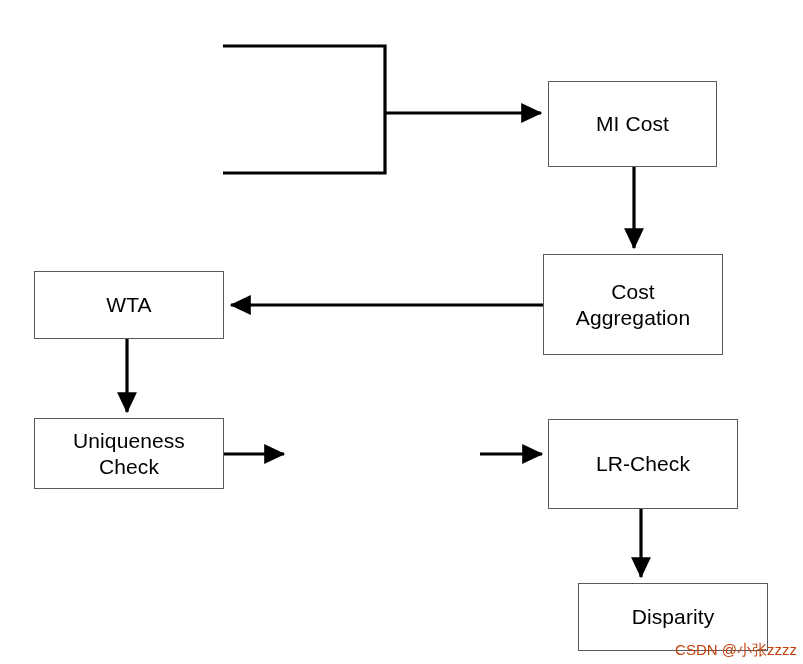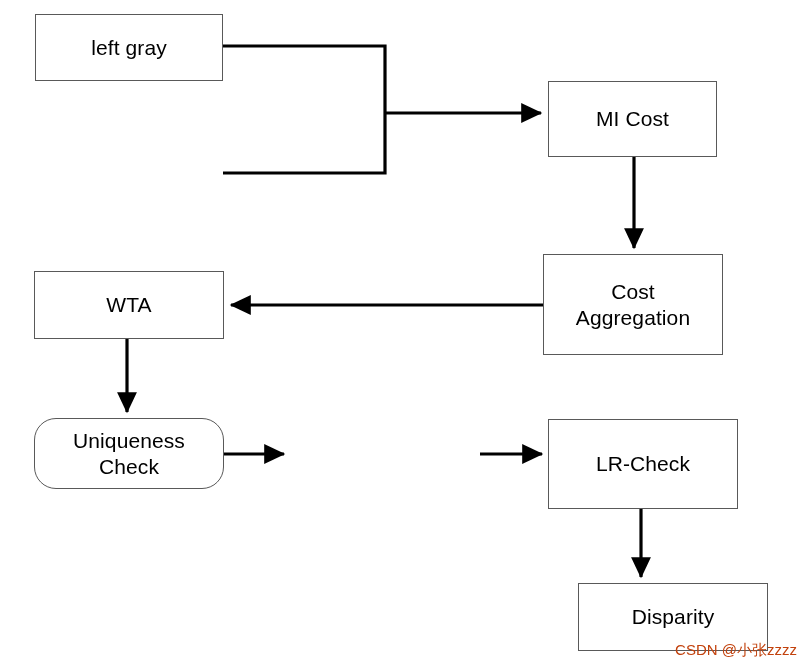--- a/index.html
+++ b/index.html
@@ -82,39 +82,36 @@
         <polyline points="385,113 541,113" class="edge-line" marker-end="url(#arrowhead)"></polyline>
         <polyline points="634,150 634,248" class="edge-line" marker-end="url(#arrowhead)"></polyline>
         <polyline points="543,305 231,305" class="edge-line" marker-end="url(#arrowhead)"></polyline>
         <polyline points="127,339 127,412" class="edge-line" marker-end="url(#arrowhead)"></polyline>
         <polyline points="224,454 284,454" class="edge-line" marker-end="url(#arrowhead)"></polyline>
         <polyline points="480,454 542,454" class="edge-line" marker-end="url(#arrowhead)"></polyline>
         <polyline points="641,489 641,577" class="edge-line" marker-end="url(#arrowhead)"></polyline>
       </g>
   </svg>
 
-  <div class="node" style="left: 35px; top: 14px; width: 188px; height: 67px;">
-    <span class="label">left gray</span>
-  </div>
 
 
-  <div class="node" style="left: 548px; top: 81px; width: 169px; height: 76px; justify-content: center;">
+  <div class="node" style="left: 548px; top: 81px; width: 169px; height: 86px; justify-content: center;">
     <span class="label">MI Cost</span>
   </div>
 
   <div class="node" style="left: 34px; top: 271px; width: 190px; height: 68px;">
     <span class="label">WTA</span>
   </div>
 
   <div class="node" style="left: 543px; top: 254px; width: 180px; height: 101px;">
     <span class="label">Cost
 Aggregation</span>
   </div>
 
-  <div class="node" style="left: 34px; top: 418px; width: 190px; height: 71px; border-radius: 22px;">
+  <div class="node" style="left: 34px; top: 418px; width: 190px; height: 71px;">
     <span class="label">Uniqueness
 Check</span>
   </div>
 
 
   <div class="node" style="left: 548px; top: 419px; width: 190px; height: 90px;">
     <span class="label">LR-Check</span>
   </div>
 
   <div class="node" style="left: 548px; top: 583px; width: 190px; height: 68px; margin-left: 30px;">

